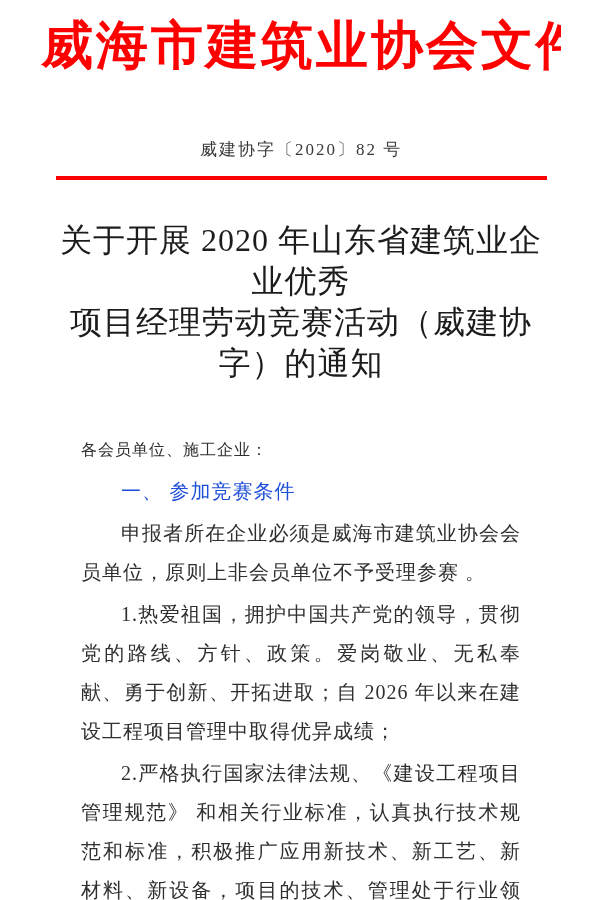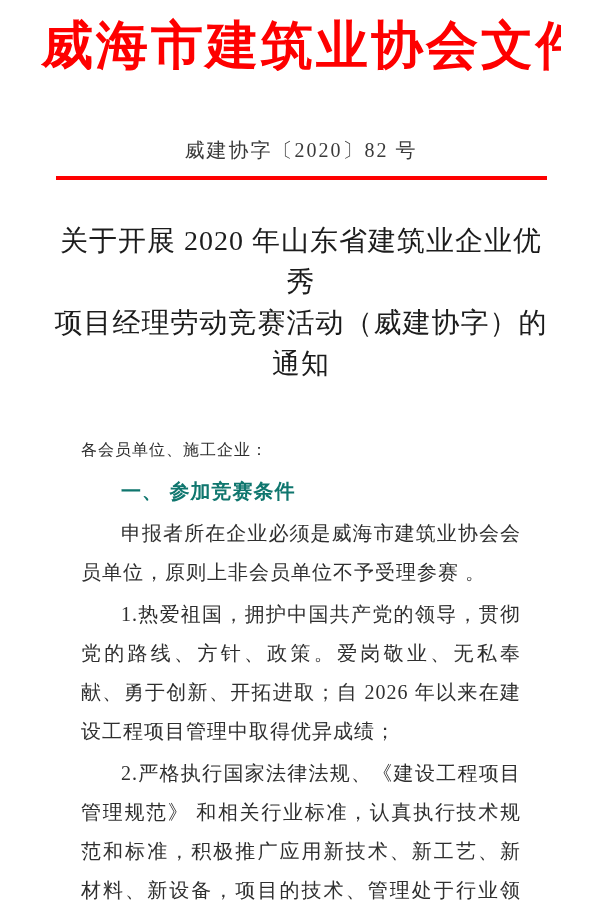--- a/index.html
+++ b/index.html
@@ -23,34 +23,34 @@
     color: #fe0000;
     font-weight: bold;
     font-size: 52px;
     line-height: 58px;
     letter-spacing: 3px;
     white-space: nowrap;
   }
   .doc-number {
     margin-top: 64px;
     text-align: center;
-    font-size: 20px;
+    font-size: 17px;
     line-height: 22px;
     letter-spacing: 2px;
     color: #3a3a3a;
   }
   .red-rule {
     margin: 15px 14px 0 15px;
     height: 4px;
     background: #fe0000;
   }
   .doc-title {
     margin: 40px 10px 0 10px;
     text-align: center;
-    font-size: 28px;
+    font-size: 32px;
     font-weight: normal;
     line-height: 41px;
     letter-spacing: 1px;
     color: #1c1c1c;
   }
   .doc-title .title-line {
     display: block;
   }
   .body-text {
     margin: 0 20px;
@@ -66,22 +66,22 @@
     letter-spacing: 1px;
   }
   p.para {
     margin: 3px 20px;
     text-indent: 2em;
   }
   p.section-heading {
     margin: 3px 20px;
     text-indent: 2em;
     font-family: "Liberation Sans", "DejaVu Sans", sans-serif;
-    font-weight: bold;
-    color: #0f766e;
+    font-weight: normal;
+    color: #1d4ed8;
     letter-spacing: 1px;
   }
 </style>
 </head>
 <body>
 
 <div class="page">
 
   <div class="org-title">威海市建筑业协会文件</div>
 

